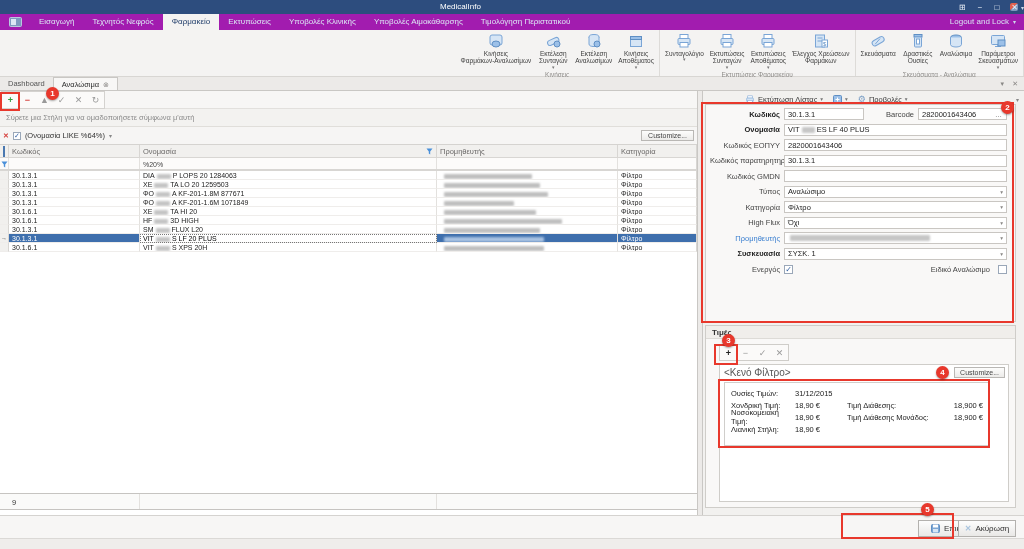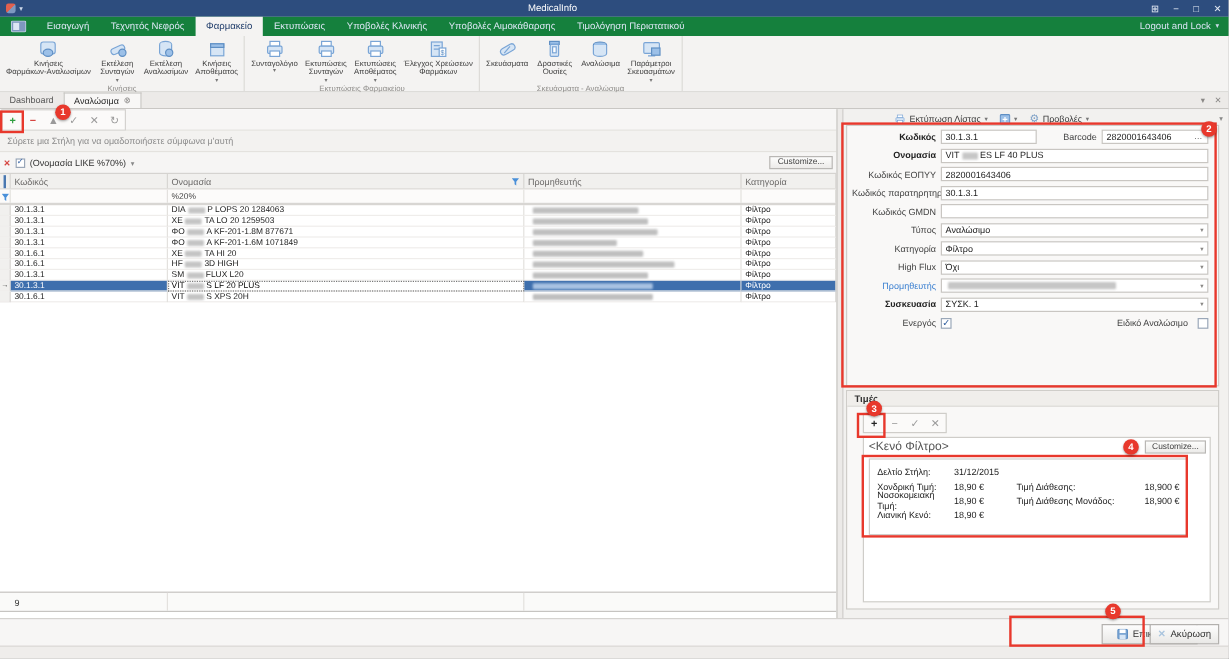--- a/index.html
+++ b/index.html
@@ -1,34 +1,34 @@
 <!DOCTYPE html>
 <html><head>
 <meta charset="utf-8">
 <style>
   * { margin:0; padding:0; box-sizing:border-box; }
   html,body { background:#888; }
   .app { position:relative; width:1024px; height:549px; overflow:hidden;
          background:#f4f3f2; font-family:"Liberation Sans", sans-serif; font-size:8px; color:#333; }
-  .abs { position:absolute; }
+  .abs { position:absolute;justify-content:flex-end; }
 
   
   .titlebar { left:0; top:0; width:1024px; height:14px; background:#2d4d7e; color:#fff;
               display:flex; align-items:center; }
   .qat { display:flex; align-items:center; gap:3px; padding-left:5px; }
   .app-icon { width:8px; height:8px; border-radius:2px;
               background:linear-gradient(135deg,#e0604f 50%,#7e98c0 50%); }
   .qat-caret { font-size:6px; color:#cdd9ea; }
   .win-title { position:absolute; left:440px; top:0; height:14px; line-height:14px; font-size:8px; color:#fff; }
   .winbtns { position:absolute; right:6px; top:0; height:14px; display:flex; gap:12px; align-items:center;
              color:#e7edf6; font-size:8px; }
   .winbtns span { cursor:default; }
 
   
-  .menubar { left:0; top:14px; width:1024px; height:16px; background:#15803d; display:flex; align-items:stretch; }
+  .menubar { left:0; top:14px; width:1024px; height:16px; background:#a21caf; display:flex; align-items:stretch; }
   .filebtn { width:30px; display:flex; align-items:center; justify-content:center; }
   .menu-tab { padding:0 9px; line-height:16px; color:#dce6f4; font-size:8px; white-space:nowrap; }
   .menu-tab.active { background:#f4f3f2; color:#1f3c6a; }
   .logout { margin-left:auto; padding-right:8px; color:#d8e2f2; line-height:16px; display:flex; gap:4px; align-items:center; }
 
   
   .ribbon { left:0; top:30px; width:1024px; height:47px; background:#f4f3f2;
             border-bottom:1px solid #d8d6d3; display:flex; }
   .rgroup { display:flex; flex-direction:column; border-right:1px solid #dddbd8; padding:1px 2px 0 2px; }
   .rbtns { display:flex; flex:1; align-items:flex-start; }
@@ -383,21 +383,21 @@
         <span class="tbtn">✕</span>
         <span class="tbtn">↻</span>
       </div>
     </div>
 
     <div class="groupby">Σύρετε μια Στήλη για να ομαδοποιήσετε σύμφωνα μ'αυτή</div>
 
     <div class="filterrow">
       <span class="fx">✕</span>
       <span class="cb">✓</span>
-      <span class="fexpr">(Ονομασία LIKE %70%)</span>
+      <span class="fexpr">(Ονομασία LIKE %64%)</span>
       <span class="fcaret">▾</span>
       <span class="customize">Customize...</span>
     </div>
 
     <div class="grid">
       <div class="gr ghead">
         <div class="gc c-ind"><span class="sel-all"></span></div>
         <div class="gc c-code">Κωδικός</div>
         <div class="gc c-name"><span>Ονομασία</span>
           <span class="hfunnel">
@@ -614,37 +614,37 @@
         <span class="pbtn">✓</span>
         <span class="pbtn">✕</span>
       </div>
       <div class="p-list">
         <div class="p-list-head">
           <span class="p-empty">&lt;Κενό Φίλτρο&gt;</span>
           <span class="p-cust">Customize...</span>
         </div>
         <div class="p-card">
           <div class="prow">
-            <span class="pl1">Δελτίο Στήλη:</span>
+            <span class="pl1">Ουσίες Τιμών:</span>
             <span class="pv1">31/12/2015</span>
           </div>
           <div class="prow">
             <span class="pl1">Χονδρική Τιμή:</span>
             <span class="pv1">18,90 €</span>
             <span class="pl2">Τιμή Διάθεσης:</span>
             <span class="pv2">18,900 €</span>
           </div>
           <div class="prow">
             <span class="pl1">Νοσοκομειακή Τιμή:</span>
             <span class="pv1">18,90 €</span>
             <span class="pl2">Τιμή Διάθεσης Μονάδος:</span>
             <span class="pv2">18,900 €</span>
           </div>
           <div class="prow">
-            <span class="pl1">Λιανική Κενό:</span>
+            <span class="pl1">Λιανική Στήλη:</span>
             <span class="pv1">18,90 €</span>
           </div>
         </div>
       </div>
     </div>
   </div>
 
   <div class="abs bottombar">
     <div class="btn btn-confirm">
       <svg class="icon" width="9" height="9" viewBox="0 0 9 9">

